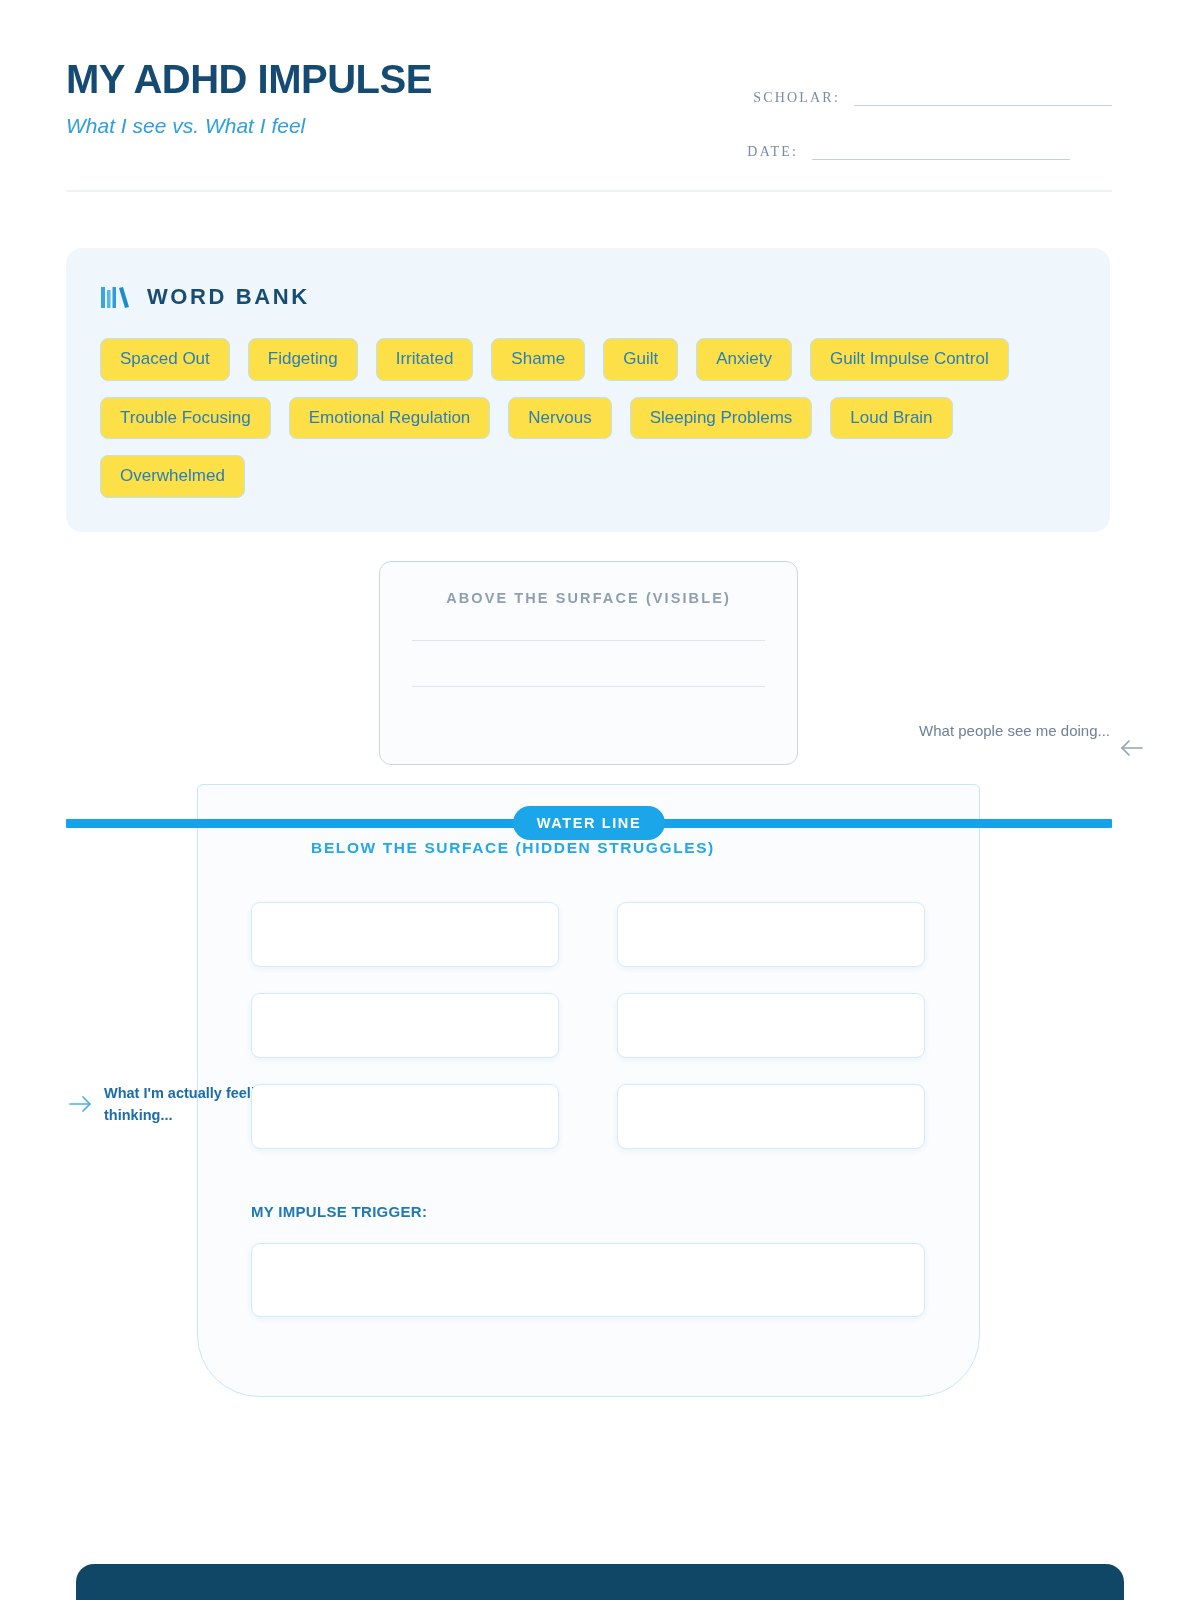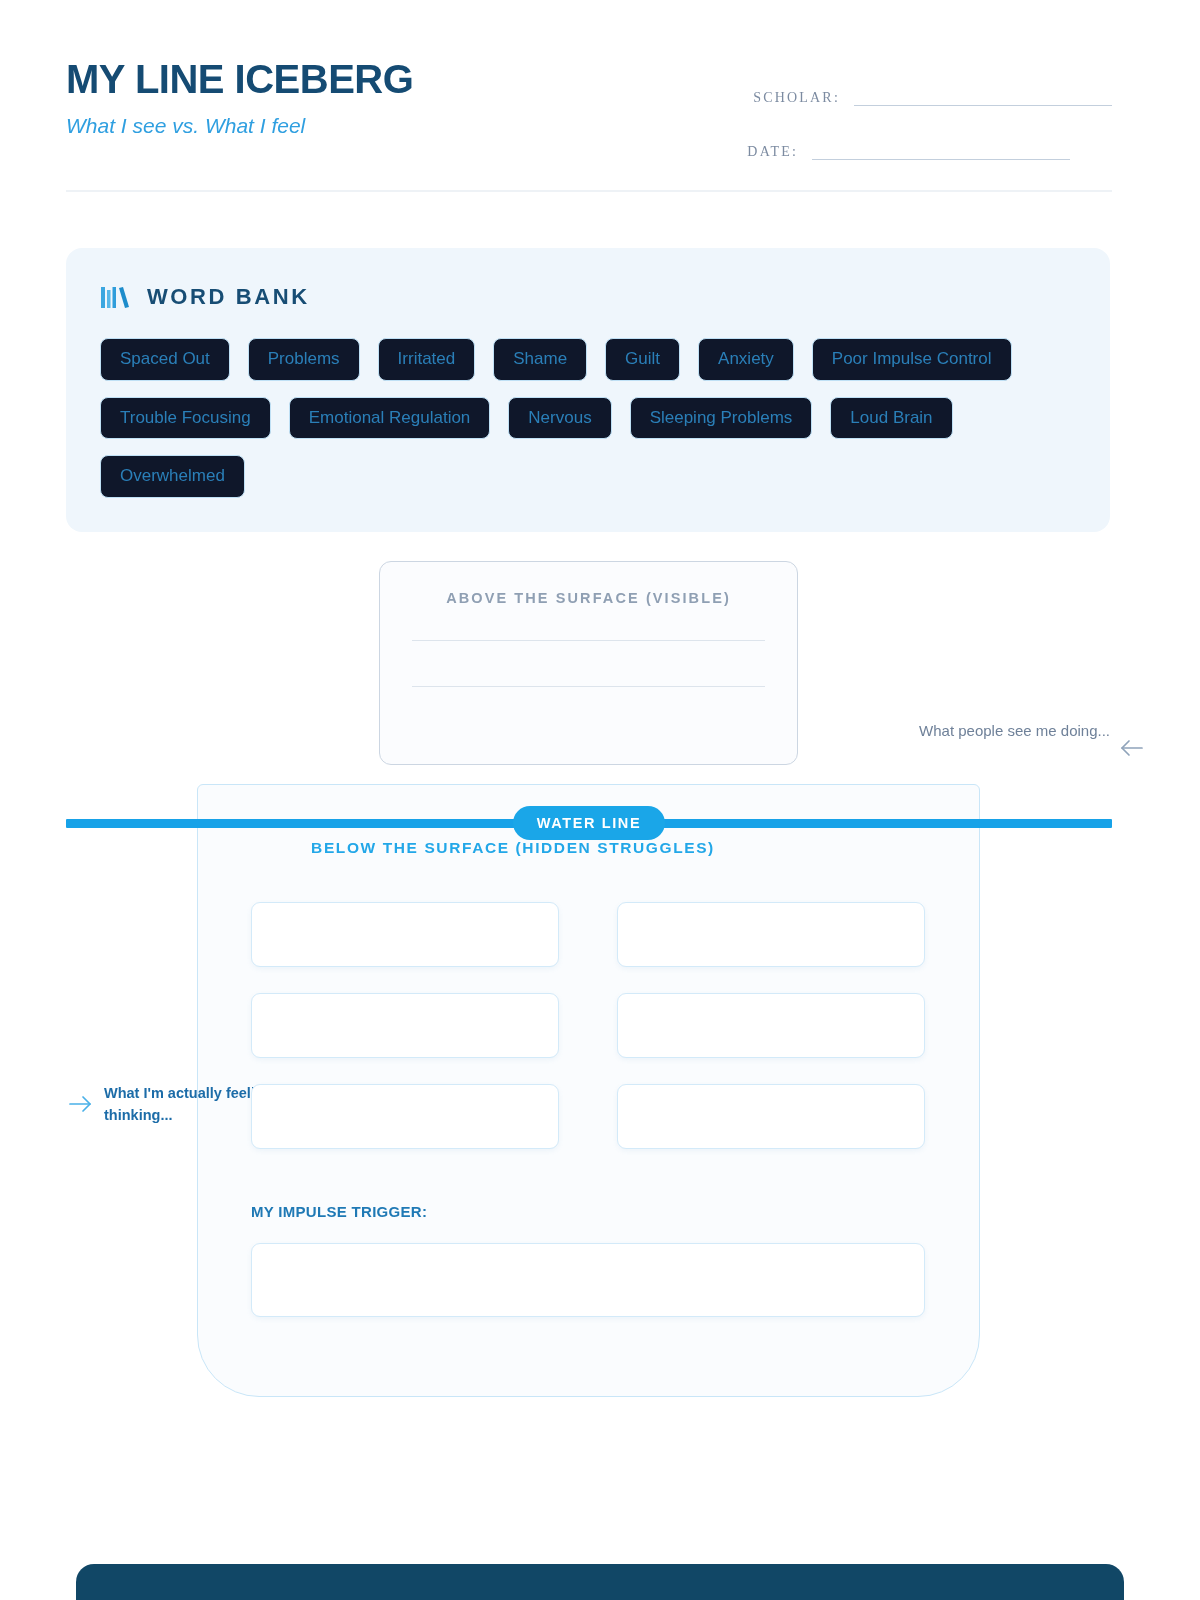--- a/index.html
+++ b/index.html
@@ -108,21 +108,21 @@
     letter-spacing: 2.6px;
     color: #174d74;
   }
   .pill-wrap {
     display: flex;
     flex-wrap: wrap;
     gap: 16px 18px;
     max-width: 940px;
   }
   .pill {
-    background: #0f172a;
+    background: #fde047;
     border: 1.5px solid #bfe0f5;
     border-radius: 8px;
     padding: 10px 19px 11px 19px;
     font-size: 17px;
     color: #2a7fb8;
     line-height: 1.15;
     white-space: nowrap;
   }
 
   
@@ -291,21 +291,21 @@
     background: #114766;
     border-radius: 18px;
   }
 </style>
 </head>
 <body>
 
 <div class="page">
 
   <div class="header">
-    <div class="title">MY LINE ICEBERG</div>
+    <div class="title">MY ADHD IMPULSE</div>
     <div class="subtitle">What I see vs. What I feel</div>
 
     <div class="meta">
       <div class="meta-row">
         <span class="meta-label">SCHOLAR:</span>
         <span class="meta-line scholar"></span>
       </div>
       <div class="meta-row">
         <span class="meta-label">DATE:</span>
         <span class="meta-line date"></span>
@@ -322,26 +322,26 @@
           <rect x="7" y="6" width="3.5" height="18" fill="#57b7e8"></rect>
           <rect x="12.5" y="3" width="3.5" height="21" fill="#2f9ddb"></rect>
           <polygon points="19,4 23,3 29,23 25,24" fill="#1d8ccb"></polygon>
         </svg>
       </span>
       <span class="wb-title">WORD BANK</span>
     </div>
 
     <div class="pill-wrap">
       <span class="pill">Spaced Out</span>
-      <span class="pill">Problems</span>
+      <span class="pill">Fidgeting</span>
       <span class="pill">Irritated</span>
       <span class="pill">Shame</span>
       <span class="pill">Guilt</span>
       <span class="pill">Anxiety</span>
-      <span class="pill">Poor Impulse Control</span>
+      <span class="pill">Guilt Impulse Control</span>
       <span class="pill">Trouble Focusing</span>
       <span class="pill">Emotional Regulation</span>
       <span class="pill">Nervous</span>
       <span class="pill">Sleeping Problems</span>
       <span class="pill">Loud Brain</span>
       <span class="pill">Overwhelmed</span>
     </div>
   </div>
 
   <div class="above-box">

